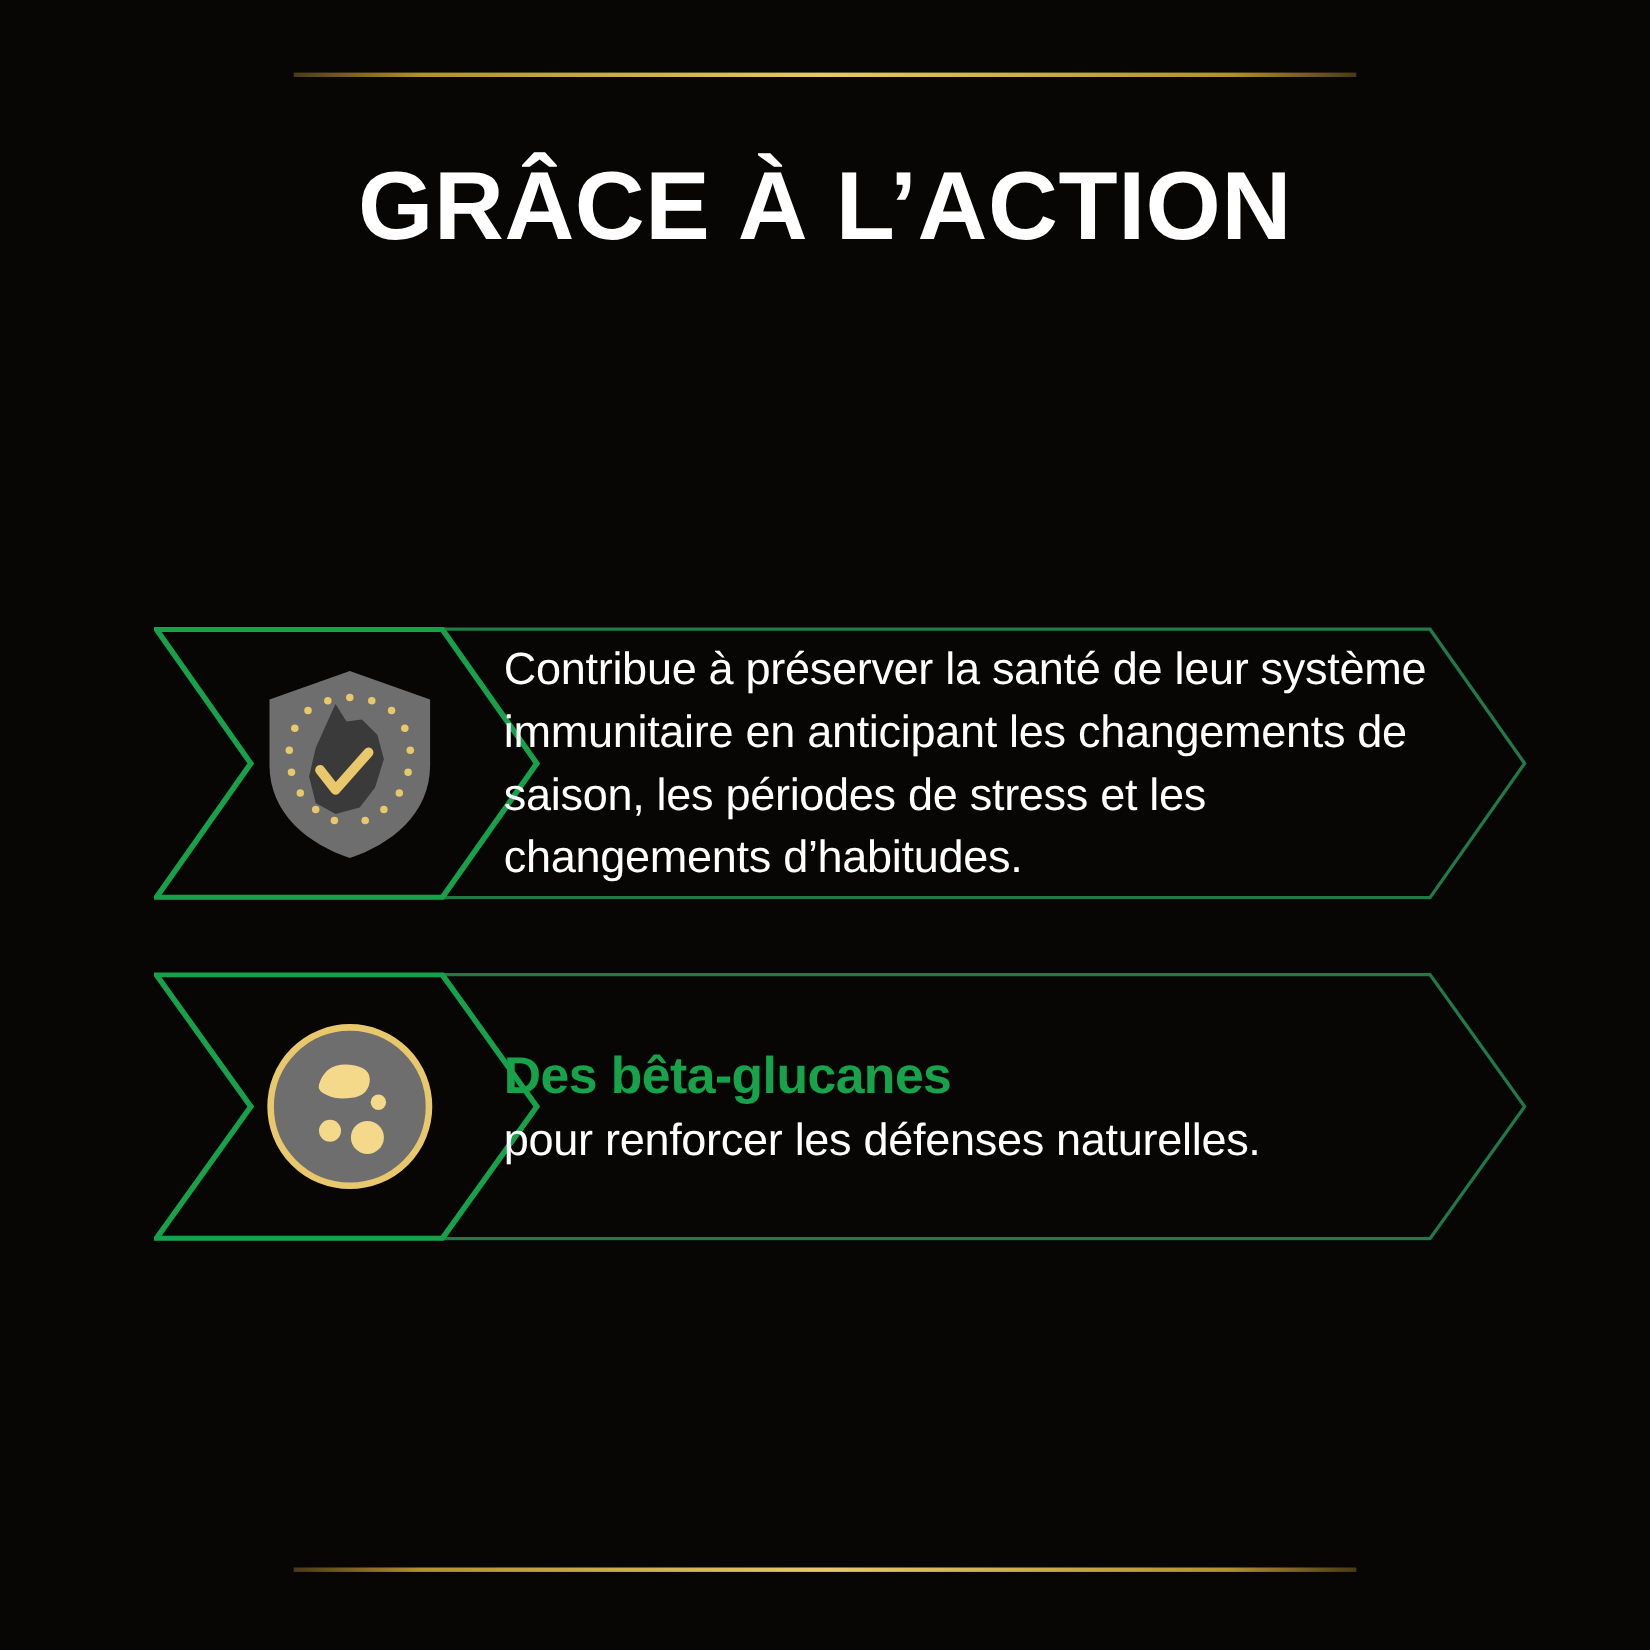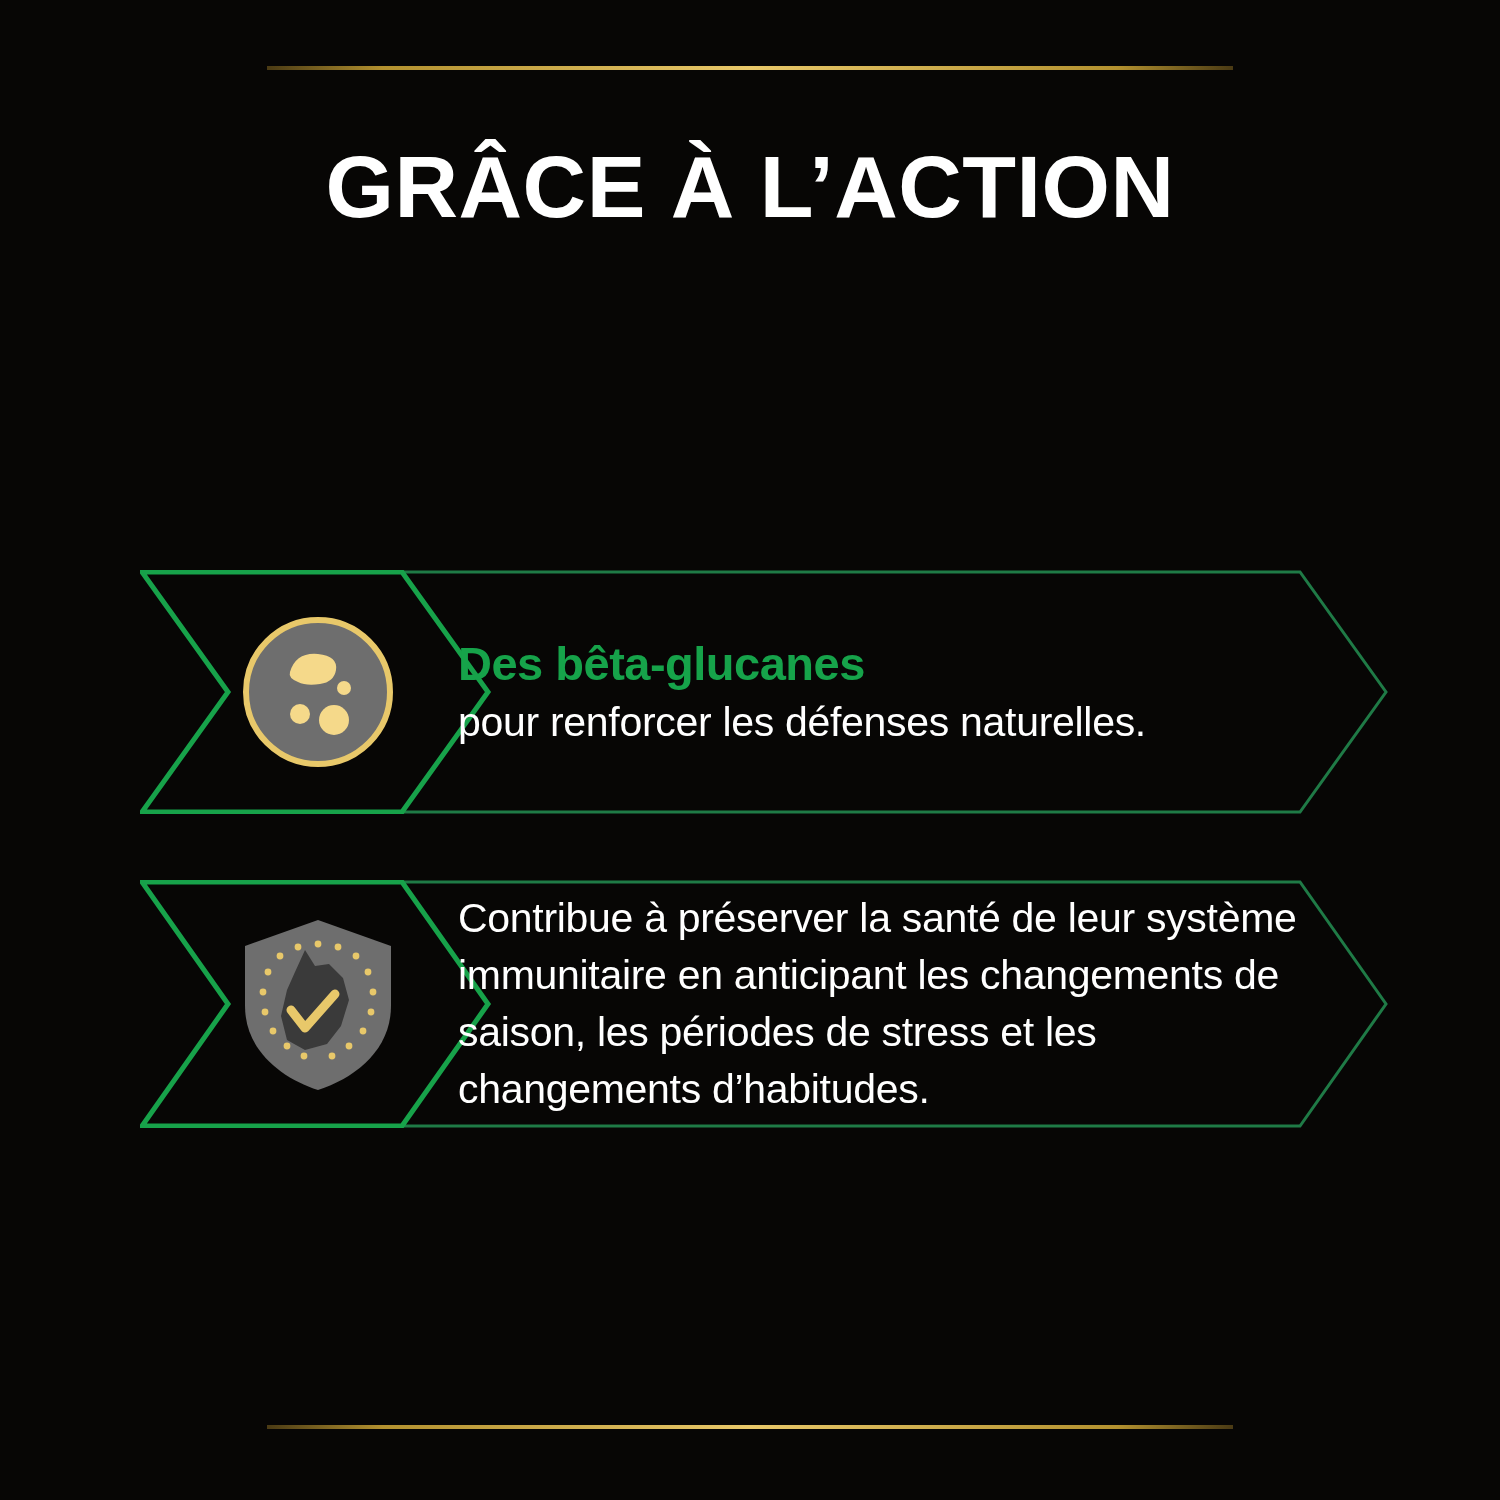--- a/index.html
+++ b/index.html
@@ -112,42 +112,20 @@
 <div class="page">
 
   <div class="gold-rule top"></div>
 
   <div class="title-block">
     <div class="title-line">GRÂCE À L’ACTION</div>
   </div>
 
   <div class="rows">
 
-    <div class="row" style="height:244px;">
-      <svg class="row-svg" width="1248" height="244" viewBox="0 0 1248 244">
-        <path d="M2 2 H1160 L1246 122 L1160 242 H2 L88 122 Z" fill="none" stroke="#1f7a46" stroke-width="3"></path>
-        <path d="M2 2 H262 L348 122 L262 242 H2 L88 122 Z" fill="none" stroke="#17a24a" stroke-width="5"></path>
-      </svg>
-
-      <div class="row-icon">
-        <svg width="160" height="160" viewBox="0 0 160 160">
-          <circle cx="80" cy="80" r="72" fill="#6e6e6e" stroke="#e8c86a" stroke-width="6"></circle>
-          <path d="M52 60 q6 -20 28 -18 q20 2 18 16 q-2 12 -16 14 q-14 2 -22 -2 q-10 -4 -8 -10 Z" fill="#f5d98a"></path>
-          <circle cx="62" cy="102" r="10" fill="#f5d98a"></circle>
-          <circle cx="96" cy="108" r="15" fill="#f5d98a"></circle>
-          <circle cx="106" cy="76" r="7" fill="#f5d98a"></circle>
-        </svg>
-      </div>
-
-      <div class="row-text">
-        <div class="heading">Des bêta-glucanes</div>
-        <div class="body-text">pour renforcer les défenses naturelles.</div>
-      </div>
-    </div>
-
     <div class="row" style="height:248px;">
       <svg class="row-svg" width="1248" height="248" viewBox="0 0 1248 248">
         <path d="M2 2 H1160 L1246 124 L1160 246 H2 L88 124 Z" fill="none" stroke="#1f7a46" stroke-width="3"></path>
         <path d="M2 2 H262 L348 124 L262 246 H2 L88 124 Z" fill="none" stroke="#17a24a" stroke-width="5"></path>
       </svg>
 
       <div class="row-icon">
         <svg width="170" height="180" viewBox="0 0 170 180">
           <path d="M85 6 L158 32 V92 C158 136 122 164 85 176 C48 164 12 136 12 92 V32 Z" fill="#6e6e6e"></path>
           <g fill="#e8c86a">
@@ -172,16 +150,38 @@
           <path d="M62 58 l10 -22 l10 16 l14 -2 l14 14 l6 22 l-8 26 l-14 18 l-22 6 l-18 -10 l-6 -24 l6 -26 Z" fill="#3a3a3a"></path>
           <path d="M58 96 l14 18 l30 -34" fill="none" stroke="#e8c86a" stroke-width="9" stroke-linecap="round" stroke-linejoin="round"></path>
         </svg>
       </div>
 
       <div class="row-text">
         <div class="body-text block">Contribue à préserver la santé de leur système immunitaire en anticipant les changements de saison, les périodes de stress et les changements d’habitudes.</div>
       </div>
     </div>
 
+    <div class="row" style="height:244px;">
+      <svg class="row-svg" width="1248" height="244" viewBox="0 0 1248 244">
+        <path d="M2 2 H1160 L1246 122 L1160 242 H2 L88 122 Z" fill="none" stroke="#1f7a46" stroke-width="3"></path>
+        <path d="M2 2 H262 L348 122 L262 242 H2 L88 122 Z" fill="none" stroke="#17a24a" stroke-width="5"></path>
+      </svg>
+
+      <div class="row-icon">
+        <svg width="160" height="160" viewBox="0 0 160 160">
+          <circle cx="80" cy="80" r="72" fill="#6e6e6e" stroke="#e8c86a" stroke-width="6"></circle>
+          <path d="M52 60 q6 -20 28 -18 q20 2 18 16 q-2 12 -16 14 q-14 2 -22 -2 q-10 -4 -8 -10 Z" fill="#f5d98a"></path>
+          <circle cx="62" cy="102" r="10" fill="#f5d98a"></circle>
+          <circle cx="96" cy="108" r="15" fill="#f5d98a"></circle>
+          <circle cx="106" cy="76" r="7" fill="#f5d98a"></circle>
+        </svg>
+      </div>
+
+      <div class="row-text">
+        <div class="heading">Des bêta-glucanes</div>
+        <div class="body-text">pour renforcer les défenses naturelles.</div>
+      </div>
+    </div>
+
   </div>
 
   <div class="gold-rule bottom"></div>
 </div>
 
 </body></html>

